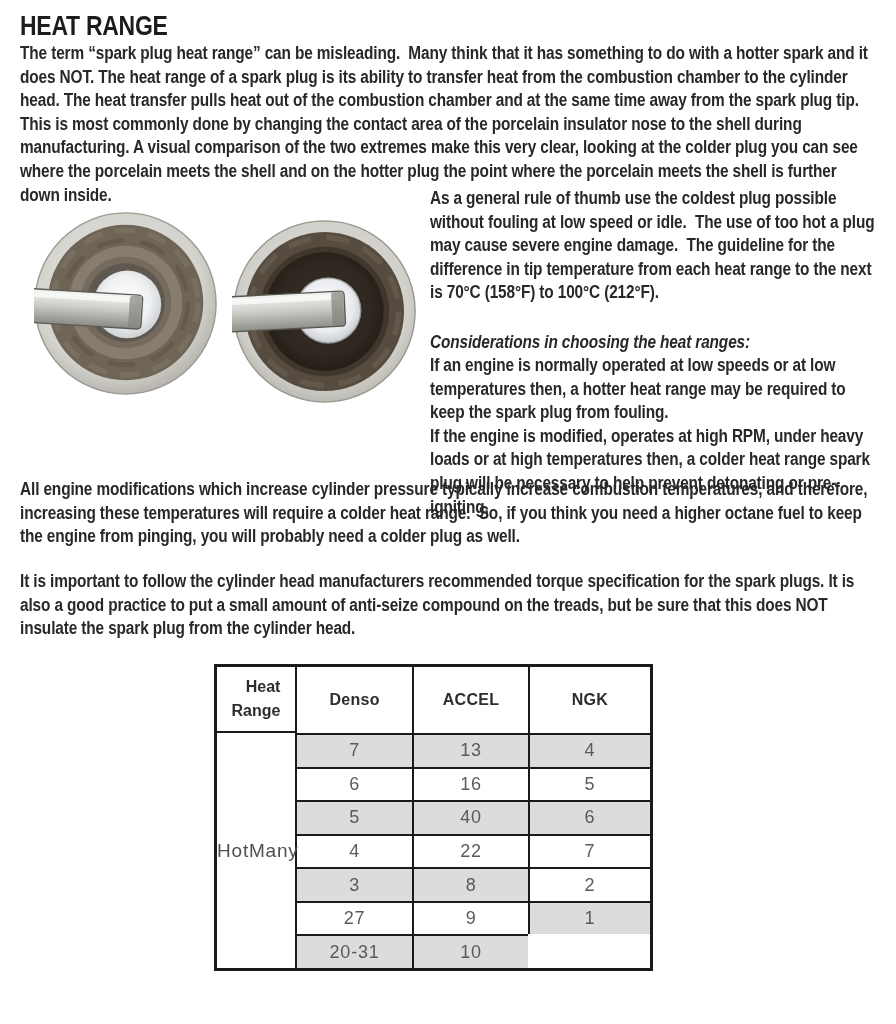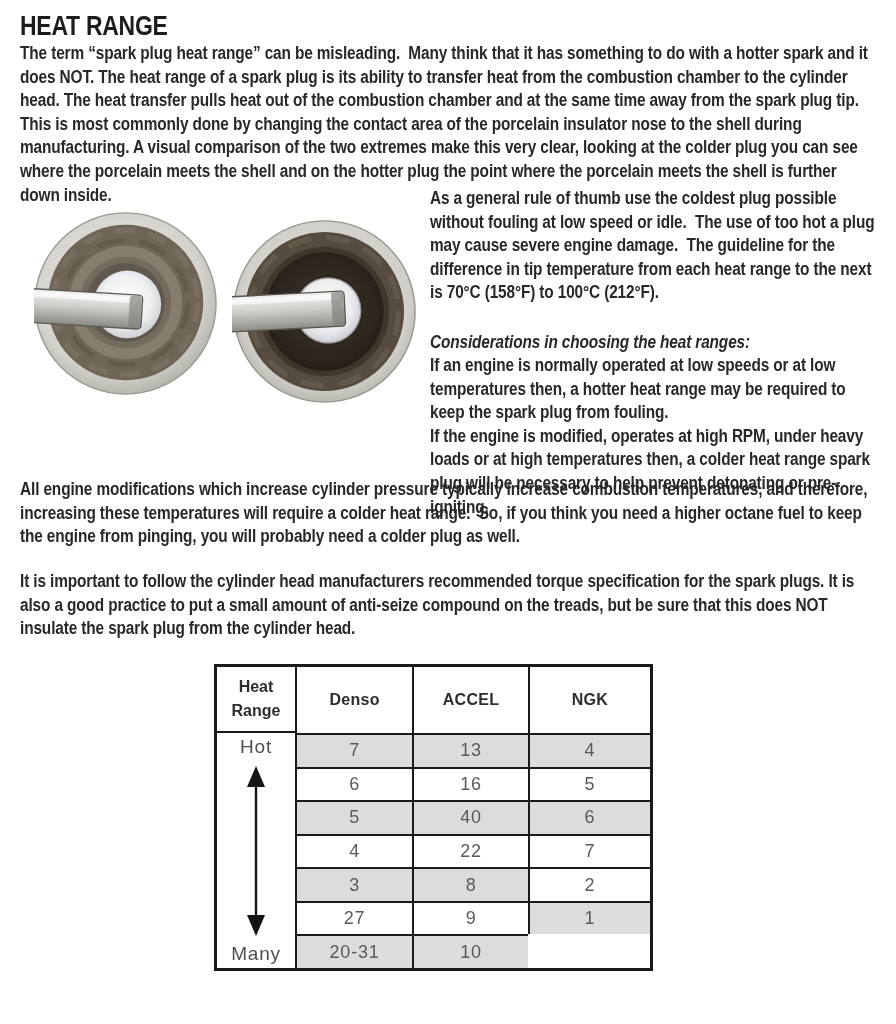--- a/index.html
+++ b/index.html
@@ -48,26 +48,26 @@
   .sp-table {
     position:absolute; left:214px; top:664px; width:439px; height:307px;
     border:3px solid #1a1a1a; box-sizing:border-box; display:flex; background:#fff;
   }
   .col-heat {
     width:80px; border-right:2.5px solid #1a1a1a; box-sizing:border-box;
     display:flex; flex-direction:column;
   }
   .heat-header {
     height:66px; border-bottom:2px solid #1a1a1a; box-sizing:border-box;
-    display:flex; align-items:center; justify-content:center; text-align:center;
+    display:flex; align-items:center; justify-content:center; text-align:right;
     font-weight:700; font-size:16px; line-height:1.5; color:#2e2c2d;
     white-space:pre-line;
   }
   .heat-body {
-    flex:1; display:flex; flex-direction:column; align-items:center;
+    flex:1; display:flex; flex-direction:row; align-items:center;
     justify-content:space-between; padding:4px 0 3px;
   }
   .temp-label {
     font-size:19px; color:#4e4f51; letter-spacing:0.8px; line-height:1.1;
   }
   .grid {
     flex:1; display:grid;
     grid-template-columns:1fr 1.005fr 1.06fr;
     grid-template-rows:66px repeat(7, 1fr);
   }

